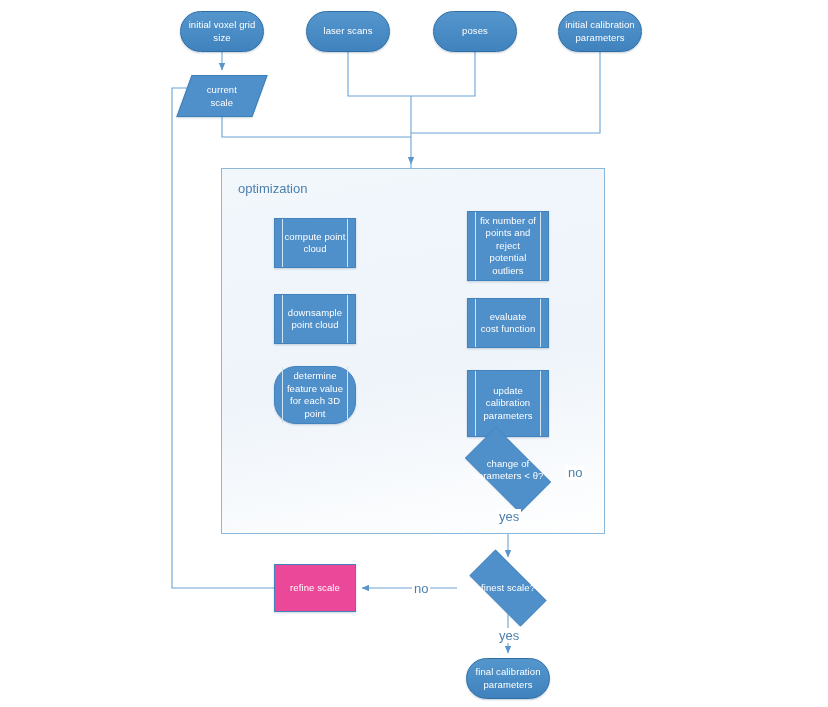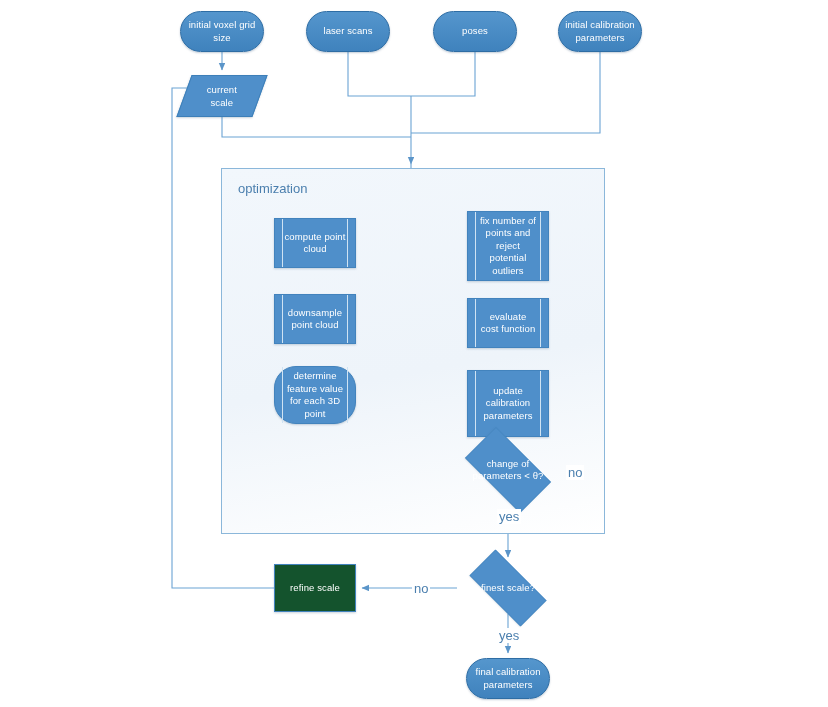--- a/index.html
+++ b/index.html
@@ -54,21 +54,21 @@
   .data{
     background:#4f8fca;
     border:1px solid #3d7fb8;
     transform:skewX(-20deg);
     box-shadow:0 1px 2px rgba(80,110,140,.3);
   }
   .data .lbl{ transform:skewX(20deg); }
 
   
   .proc{
-    background:#14532d;
+    background:#ec4899;
     border:1px solid #4283bd;
     box-shadow:0 1px 2px rgba(80,110,140,.3);
   }
 
   
   .subproc{
     background:#4f8fca;
     border:1px solid #4283bd;
     box-shadow:0 1px 2px rgba(80,110,140,.3);
   }

